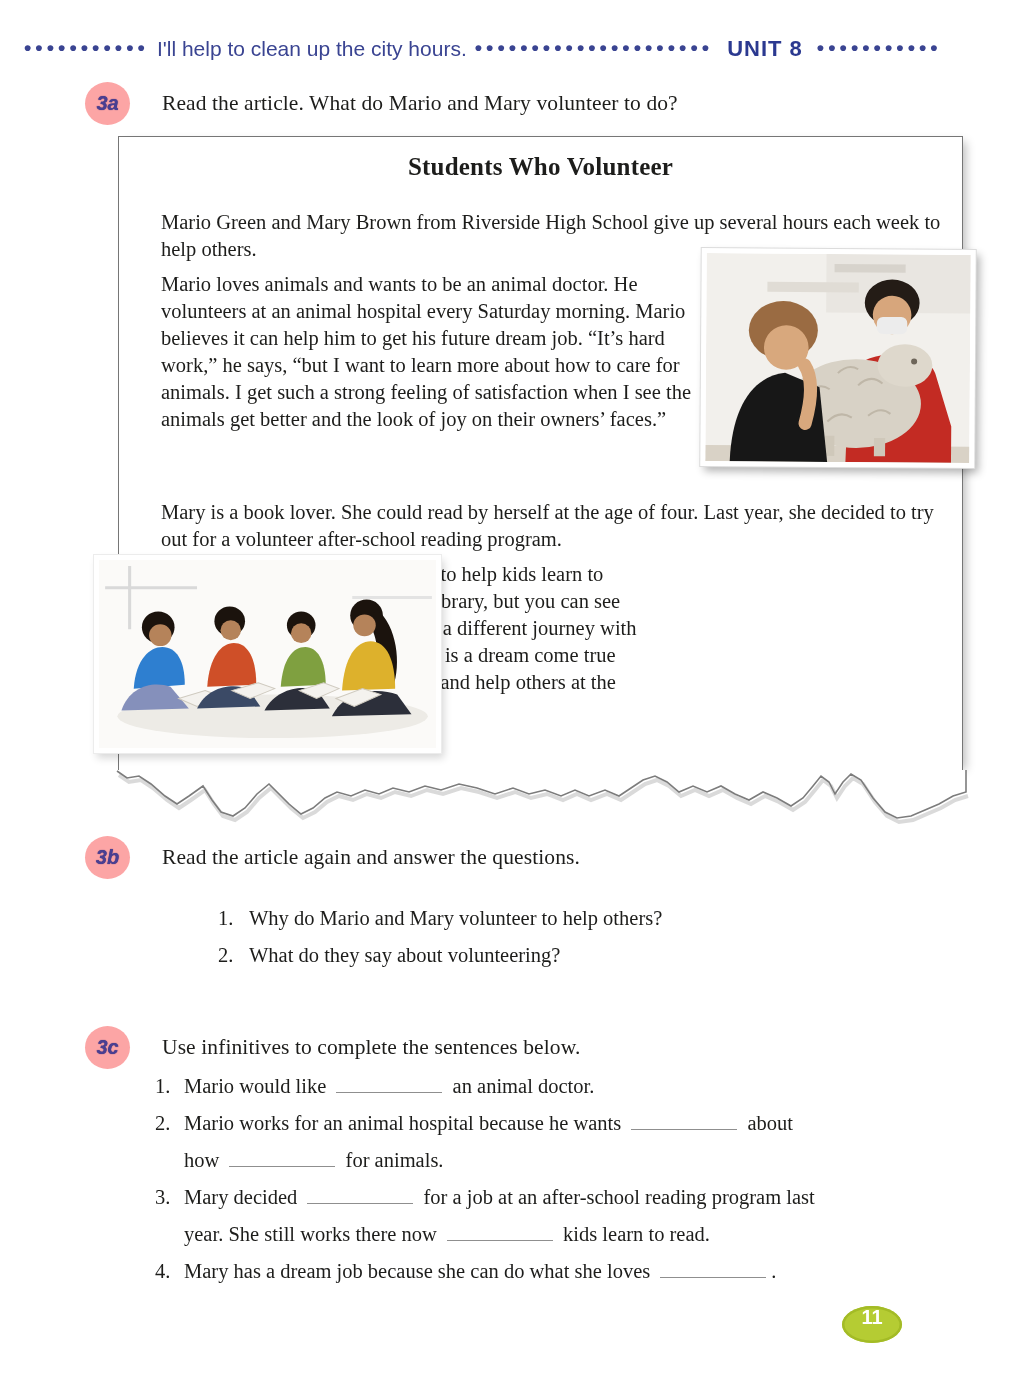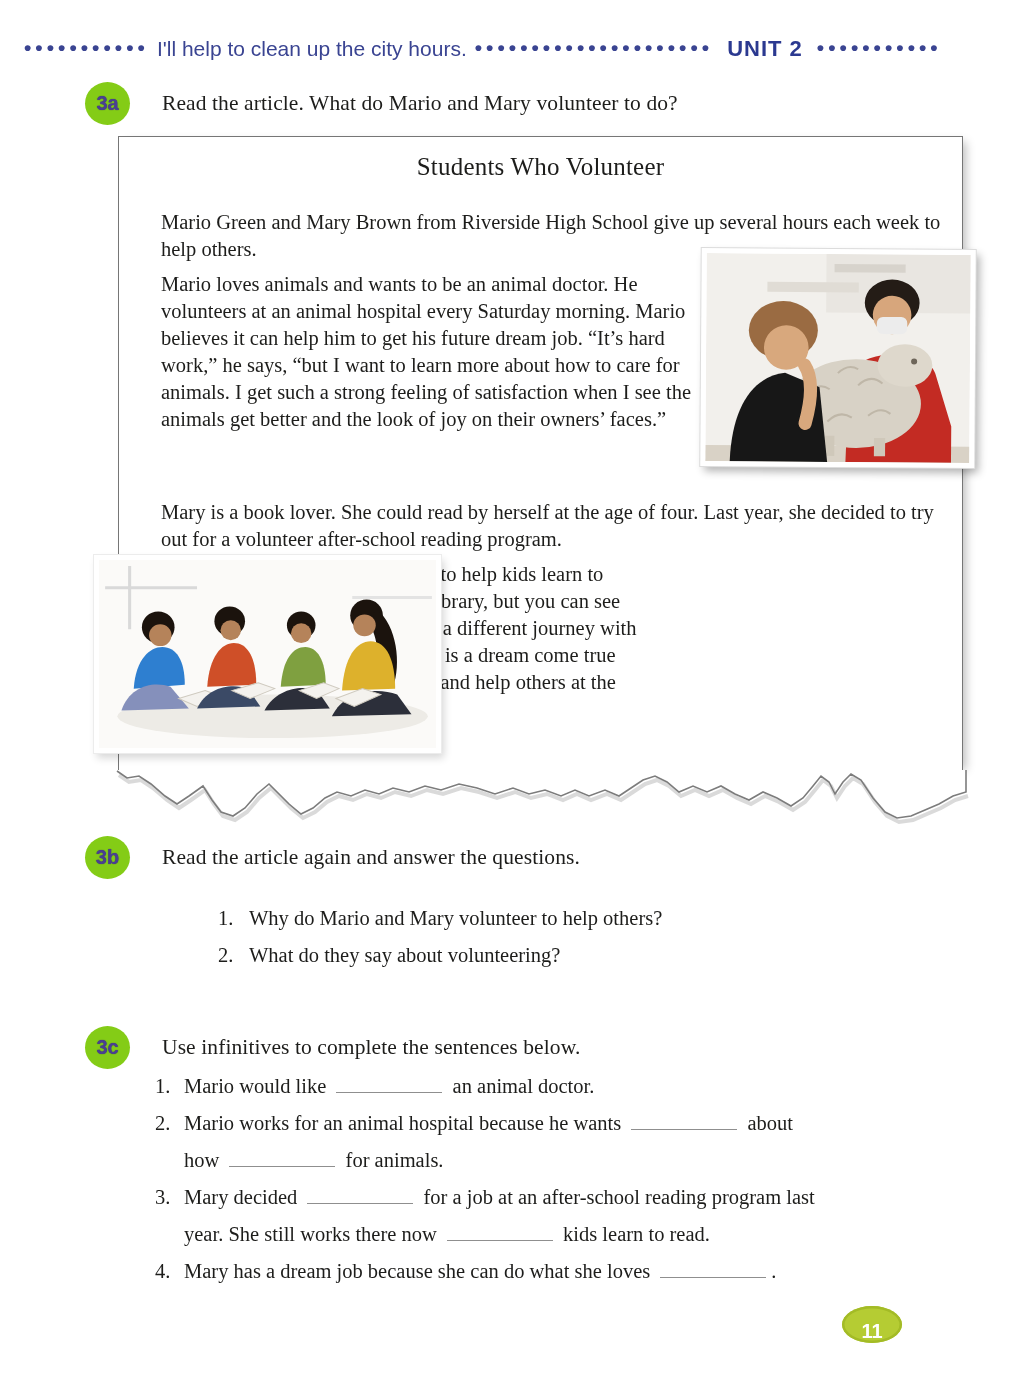--- a/index.html
+++ b/index.html
@@ -14,38 +14,38 @@
     display:flex; align-items:center; white-space:nowrap;
     font-family:"Liberation Sans", sans-serif;
   }
   .dots { color:#3a4492; font-size:21px; font-weight:700; letter-spacing:4px; line-height:1; transform:translateY(-2px); }
   .header-title { color:#3a4492; font-size:21px; margin:0 8px; }
   .unit-label { color:#2b3990; font-weight:800; font-size:22px; letter-spacing:1px; margin:0 14px; }
 
   
   .sec { position:absolute; display:flex; align-items:flex-start; gap:32px; }
   .badge {
-    width:45px; height:43px; border-radius:50%; background:#84cc16; flex:none;
+    width:45px; height:43px; border-radius:50%; background:#fca5a5; flex:none;
     display:flex; align-items:center; justify-content:center;
-    font-family:"Liberation Sans", sans-serif; font-weight:800; 
+    font-family:"Liberation Sans", sans-serif; font-weight:800; font-style:italic;
     font-size:20px; color:#4a3f92; text-shadow:0 0 1px #2e2670;
   }
   .sec-instruction { font-weight:400; font-size:21.5px; padding-top:9px; letter-spacing:0.1px; }
   #sec-a { top:82px;  left:85px; }
   #sec-b { top:836px; left:85px; }
   #sec-c { top:1026px; left:85px; }
 
   
   .article-box {
     position:absolute; left:118px; top:136px; width:845px; height:634px;
     background:#fff; border:1.5px solid #767676; border-bottom:none; box-sizing:border-box;
     box-shadow:6px 3px 9px -3px rgba(0,0,0,0.25);
   }
   .article-title { position:absolute; top:16px; left:0; right:0; text-align:center;
-    font-size:25px; font-weight:400; letter-spacing:0.2px; }
+    font-size:25px; font-weight:700; letter-spacing:0.2px; }
   .article-box p { margin:12px; font-size:20.5px; line-height:27px; }
   .p-intro      { position:absolute; left:30px; top:60px;  width:792px; }
   .p-mario      { position:absolute; left:30px; top:122px; width:550px; }
   .p-mary-intro { position:absolute; left:30px; top:350px; width:792px; }
   .mary-row     { position:absolute; left:30px; top:412px; right:30px; height:210px; }
   .p-mary-rest  { margin-left:292px; width:476px; }
 
   
   .photo {
     background:#fff; box-sizing:border-box; padding:5px;
@@ -71,33 +71,33 @@
   .item-text { flex:1; }
   .blank {
     display:inline-block; width:106px; height:16px; margin:0 5px;
     border-bottom:1.5px solid #8f8f8f; vertical-align:baseline;
   }
 
   
   .page-num {
     position:absolute; left:842px; top:1306px; width:60px; height:37px;
     background:#b5cc33; border-radius:50%;
-    display:flex; align-items:flex-end; justify-content:center;
+    display:flex; align-items:flex-start; justify-content:center;
     font-family:"Liberation Sans", sans-serif; font-weight:800; font-size:20px; color:#ffffff;
     box-shadow: inset 0 0 0 2.5px #a3bb26;
   }
 </style>
 </head>
 <body>
 
 <div class="header">
   <span class="dots">•••••••••••</span>
   <span class="header-title">I'll help to clean up the city hours.</span>
   <span class="dots">•••••••••••••••••••••</span>
-  <span class="unit-label">UNIT 2</span>
+  <span class="unit-label">UNIT 8</span>
   <span class="dots">•••••••••••</span>
 </div>
 
 <div class="sec" id="sec-a">
   <span class="badge">3a</span>
   <span class="sec-instruction">Read the article. What do Mario and Mary volunteer to do?</span>
 </div>
 
 <div class="article-box">
   <div class="article-title">Students Who Volunteer</div>

